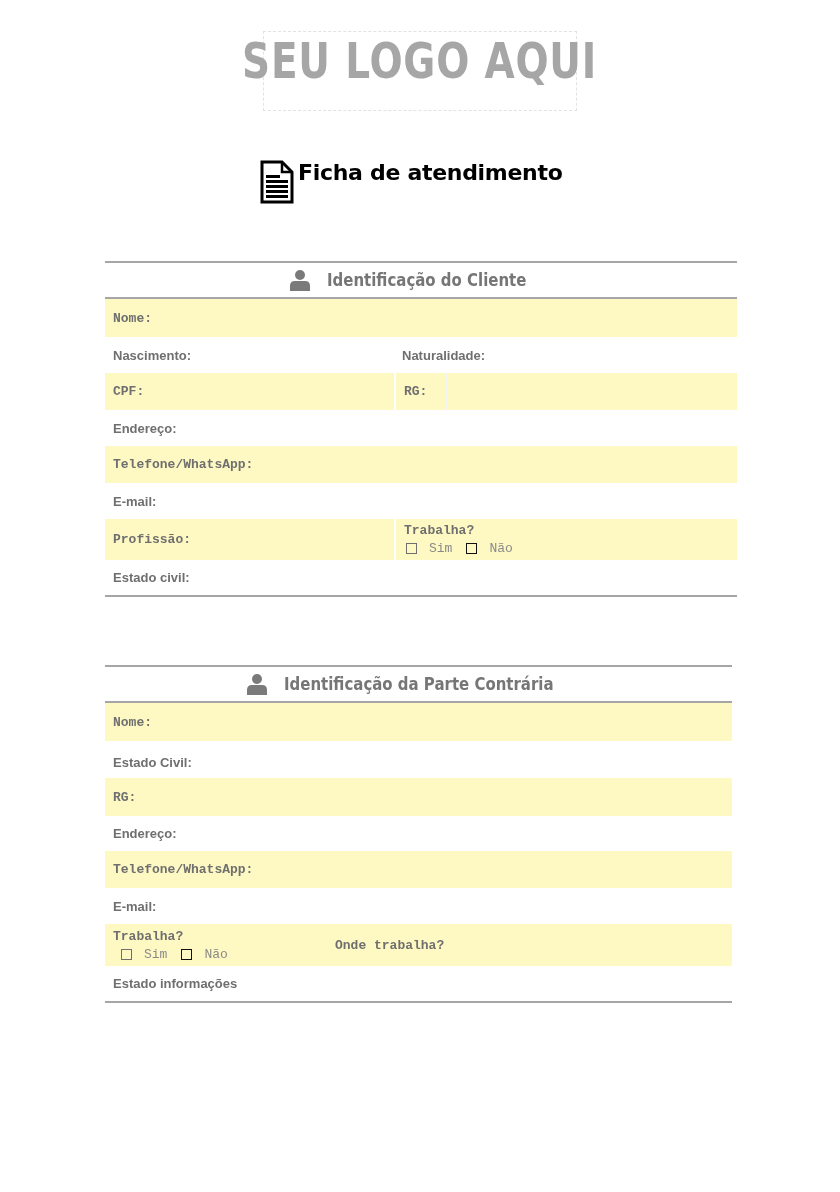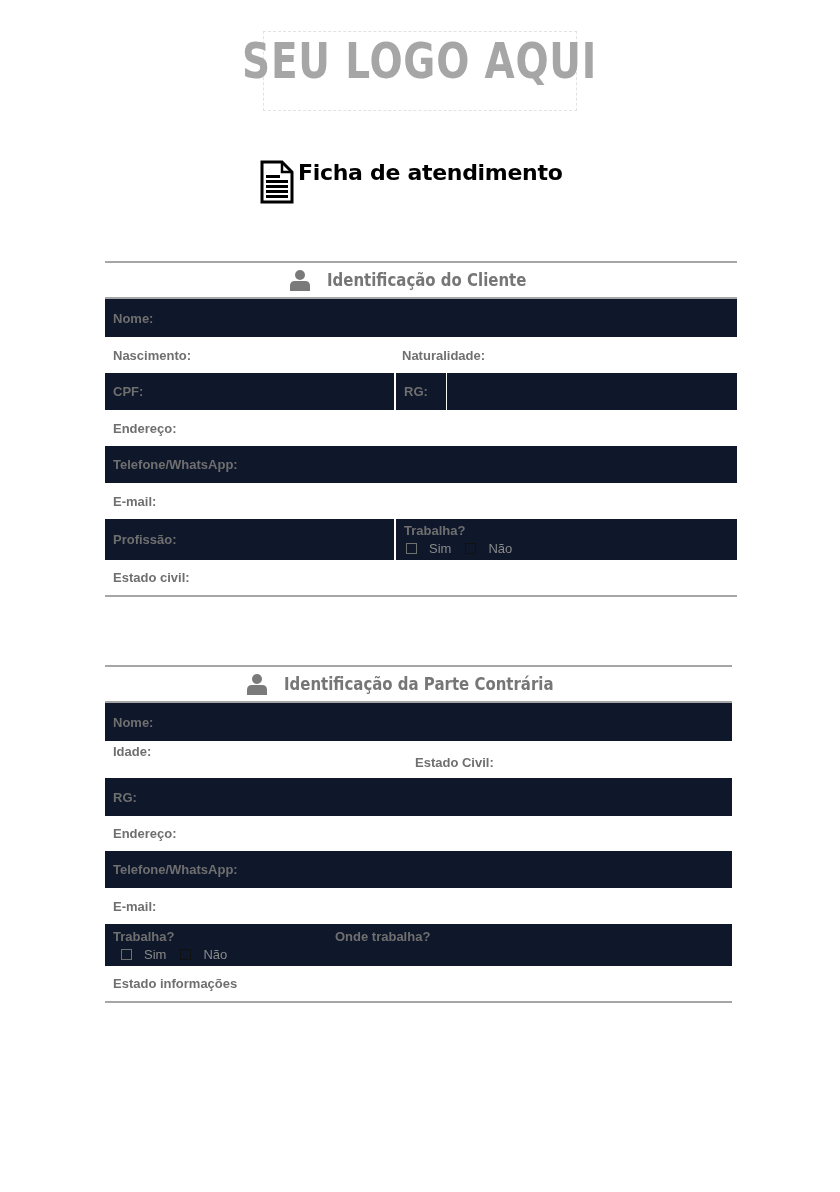--- a/index.html
+++ b/index.html
@@ -10,21 +10,21 @@
   .title .doc-icon { width:34px; height:44px; margin-right:4px; }
   .title h1 { margin:0; font-family:"DejaVu Sans", sans-serif; font-size:22px; font-weight:bold; color:#000; letter-spacing:-0.3px; }
   .tbl { position:absolute; border-top:2px solid #a6a6a6; border-bottom:2px solid #a6a6a6; box-sizing:border-box; }
   .tbl.t1 { left:105px; top:261px; width:632px; }
   .tbl.t2 { left:105px; top:665px; width:627px; }
   .hdr { height:36px; display:flex; align-items:center; justify-content:center; border-bottom:2px solid #a6a6a6; box-sizing:border-box; }
   .hdr .user-icon { width:22px; height:22px; margin-right:16px; }
   .hdr span { font-size:17px; font-weight:bold; color:#767676; font-family:"DejaVu Sans", sans-serif; transform:scaleX(0.88); transform-origin:left; font-weight:normal; }
   .hdr span.b { font-weight:bold; }
   .row { display:flex; box-sizing:border-box; position:relative; }
-  .row.g { background:#0f172a; }
+  .row.g { background:#fef9c3;font-family:Liberation Mono, monospace; }
   .cell { font-size:13px; font-weight:bold; color:#6f6f6f; padding-left:8px; display:flex; align-items:center; box-sizing:border-box; }
   .cell.split { border-left:2px solid #fff; }
   .cell.stack { flex-direction:column; align-items:flex-start; justify-content:center; }
   .cb { display:flex; align-items:center; font-weight:normal; font-size:13px; color:#8a8a8a; margin-top:3px; padding-left:2px;justify-content:space-between; }
   .box { width:9px; height:9px; border:1px solid #6f6f6f; display:inline-block; margin-right:12px; }
   .box.dark { border-color:#111; }
   .cb .lbl { margin-right:14px; }
 </style>
 </head>
 <body>
@@ -97,21 +97,20 @@
     <svg class="user-icon" viewBox="0 0 22 22">
       <circle cx="11" cy="6" r="5" fill="#7a7a7a"></circle>
       <path d="M1 22 V17 Q1 12 6 12 H16 Q21 12 21 17 V22 Z" fill="#7a7a7a"></path>
     </svg>
     <span class="b">Identificação da Parte Contrária</span>
   </div>
   <div class="row g" style="height:38px">
     <div class="cell" style="width:100%">Nome:</div>
   </div>
   <div class="row" style="height:37px">
-    <div class="cell" style="width:302px;align-items:flex-start;padding-top:3px">Idade:</div>
     <div class="cell" style="flex:1;align-items:flex-end;padding-bottom:8px">Estado Civil:</div>
   </div>
   <div class="row g" style="height:38px">
     <div class="cell" style="flex:1">RG:</div>
   </div>
   <div class="row" style="height:35px">
     <div class="cell" style="width:100%">Endereço:</div>
   </div>
   <div class="row g" style="height:37px">
     <div class="cell" style="width:100%">Telefone/WhatsApp:</div>
@@ -122,18 +121,18 @@
   <div class="row g" style="height:42px">
     <div class="cell stack" style="width:222px">
       <div>Trabalha?</div>
       <div class="cb" style="padding-left:8px">
         <span class="box"></span>
         <span class="lbl">Sim</span>
         <span class="box dark"></span>
         <span class="lbl">Não</span>
       </div>
     </div>
-    <div class="cell" style="flex:1;align-items:flex-start;padding-top:5px">Onde trabalha?</div>
+    <div class="cell" style="flex:1;align-items:flex-start;padding-top:14px">Onde trabalha?</div>
   </div>
   <div class="row" style="height:35px">
     <div class="cell" style="width:100%">Estado informações</div>
   </div>
 </div>
 
 </body></html>

